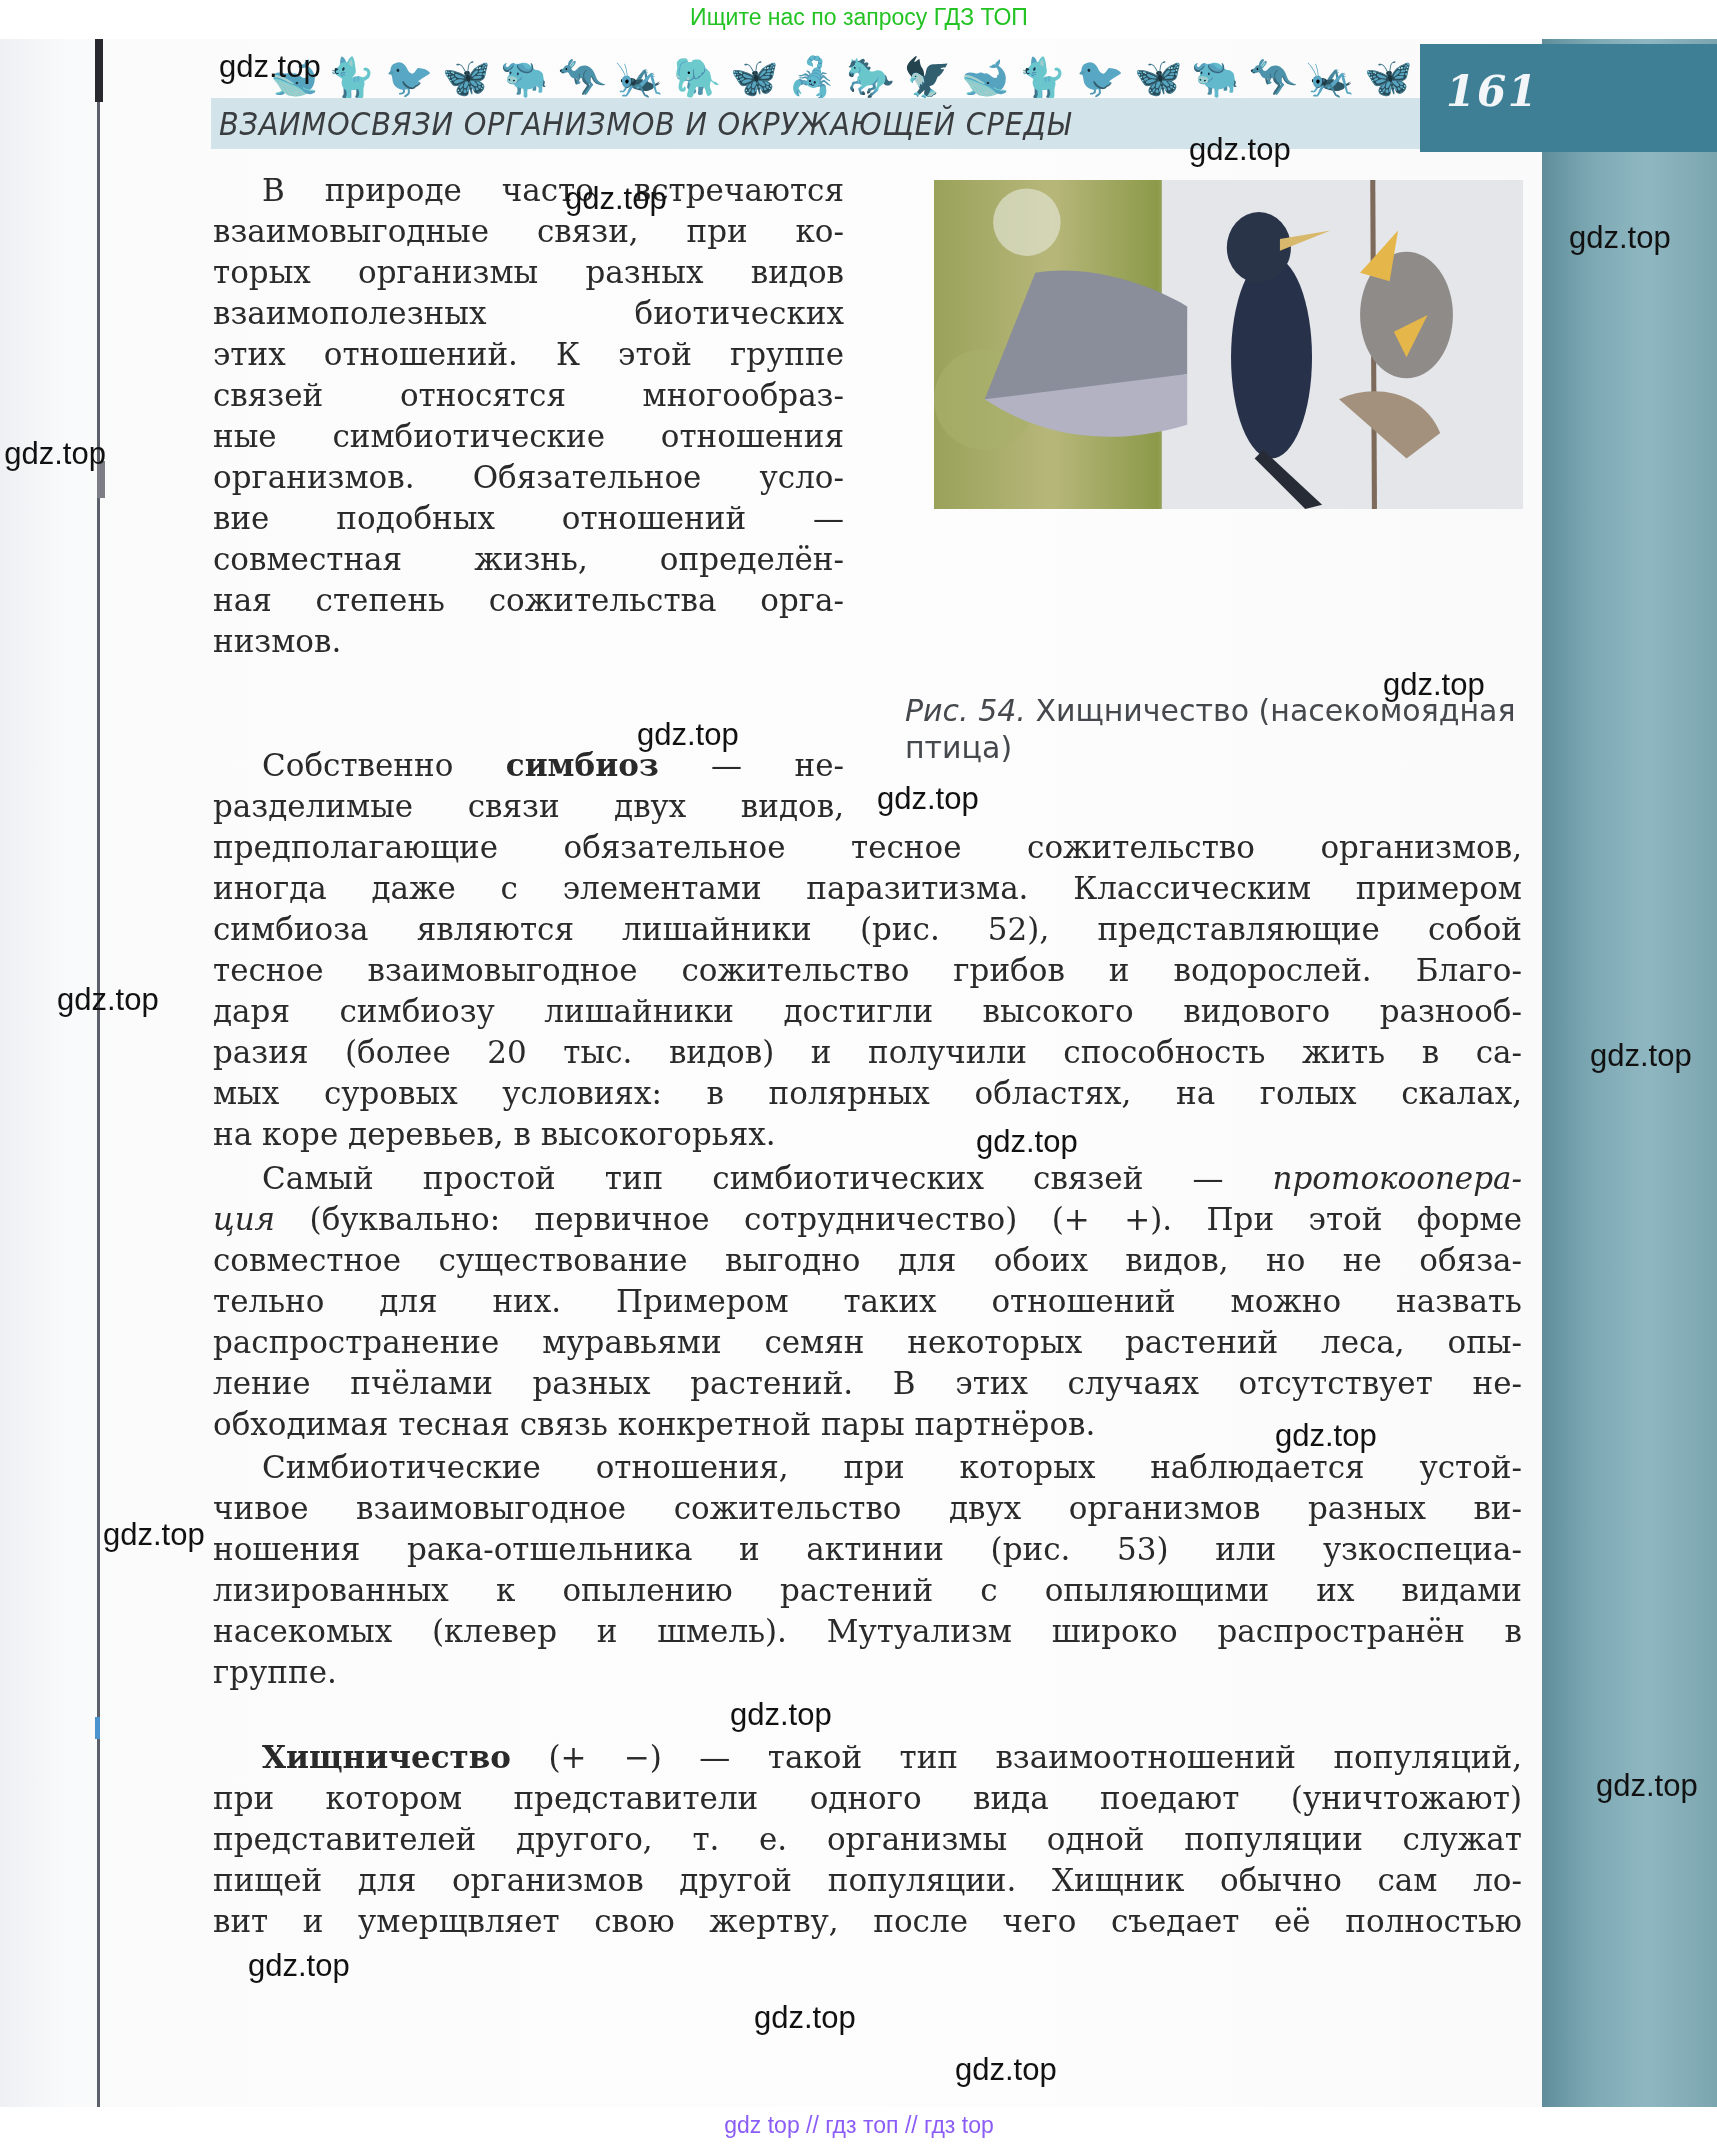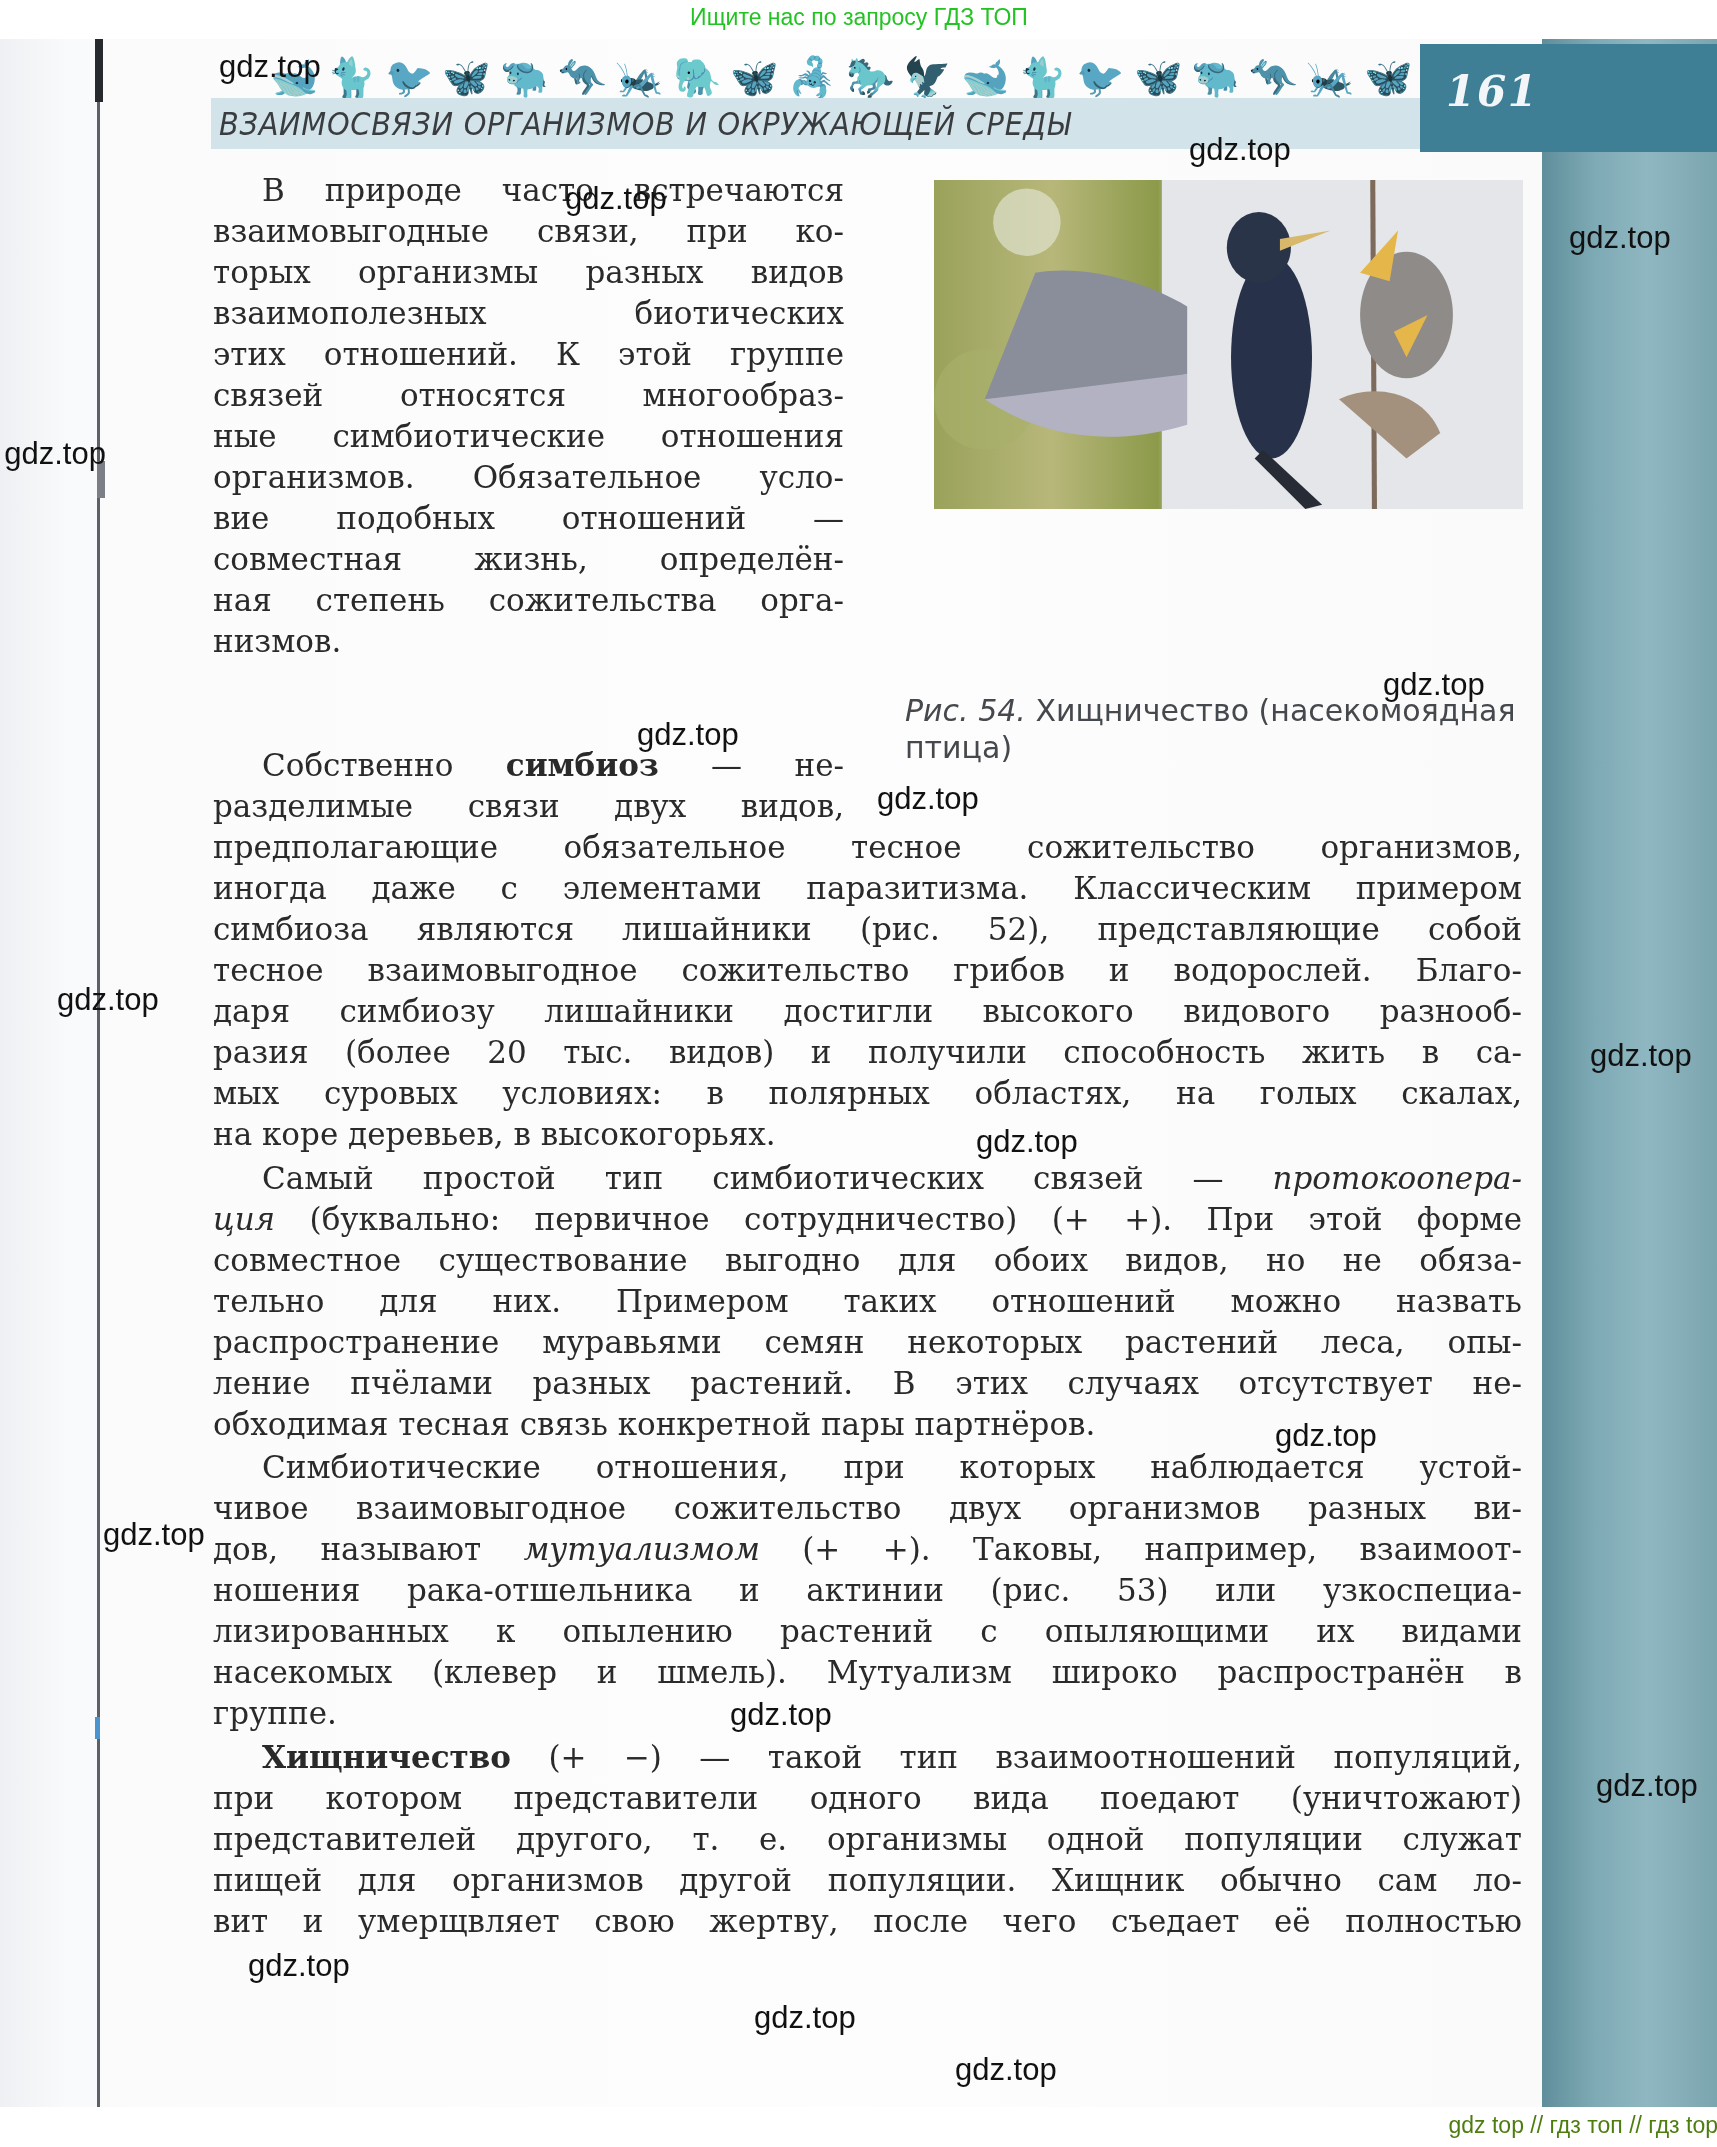--- a/index.html
+++ b/index.html
@@ -85,23 +85,23 @@
     position: absolute; left: 905px; top: 692px; width: 624px;
     font-family: "DejaVu Sans", sans-serif; font-size: 30px; line-height: 37px;
     color: #45484c;
   }
   .wm {
     position: absolute; font-family: Liberation Sans, sans-serif;
     font-size: 31px; color: #111; line-height: 29px;
   }
   .footer {
     position: absolute; left: 0; top: 2108px; width: 1718px; height: 39px;
-    background: #fff; text-align: right;
+    background: #fff; text-align: center;
     font-family: "Liberation Sans", sans-serif; font-size: 23px; line-height: 34px;
-    color: #4d7c0f;
+    color: #8b5cf6;
   }
 </style>
 </head>
 <body>
 
 <div class="top-banner">Ищите нас по запросу ГДЗ ТОП</div>
 
 <div class="page">
   <div class="spine"></div>
   <div class="spine-mark-top"></div>
@@ -199,23 +199,20 @@
   </span>
   <span class="line">
     <i>ция</i><span> (буквально: первичное сотрудничество) (+ +). При этой форме</span>
   </span>
   <span id="protocoop-rest"><span class="line">совместное существование выгодно для обоих видов, но не обяза-</span><span class="line">тельно для них. Примером таких отношений можно назвать</span><span class="line">распространение муравьями семян некоторых растений леса, опы-</span><span class="line">ление пчёлами разных растений. В этих случаях отсутствует не-</span><span class="line last">обходимая тесная связь конкретной пары партнёров.</span></span>
 </div>
 
 <div class="full-text" style="top: 1447px;">
   <span class="line indent">Симбиотические отношения, при которых наблюдается устой-</span>
   <span class="line">чивое взаимовыгодное сожительство двух организмов разных ви-</span>
-  <span class="line">
-    <span>дов, называют </span><i>мутуализмом</i><span> (+ +). Таковы, например, взаимоот-</span>
-  </span>
   <span id="mutualism-rest"><span class="line">ношения рака-отшельника и актинии (рис. 53) или узкоспециа-</span><span class="line">лизированных к опылению растений с опыляющими их видами</span><span class="line">насекомых (клевер и шмель). Мутуализм широко распространён в</span><span class="line last">группе.</span></span>
 </div>
 
 <div class="full-text" style="top: 1737px;">
   <span class="line indent">
     <b>Хищничество</b><span> (+ −) — такой тип взаимоотношений популяций,</span>
   </span>
   <span id="predation-rest"><span class="line">при котором представители одного вида поедают (уничтожают)</span><span class="line">представителей другого, т. е. организмы одной популяции служат</span><span class="line">пищей для организмов другой популяции. Хищник обычно сам ло-</span><span class="line">вит и умерщвляет свою жертву, после чего съедает её полностью</span></span>
 </div>
 

